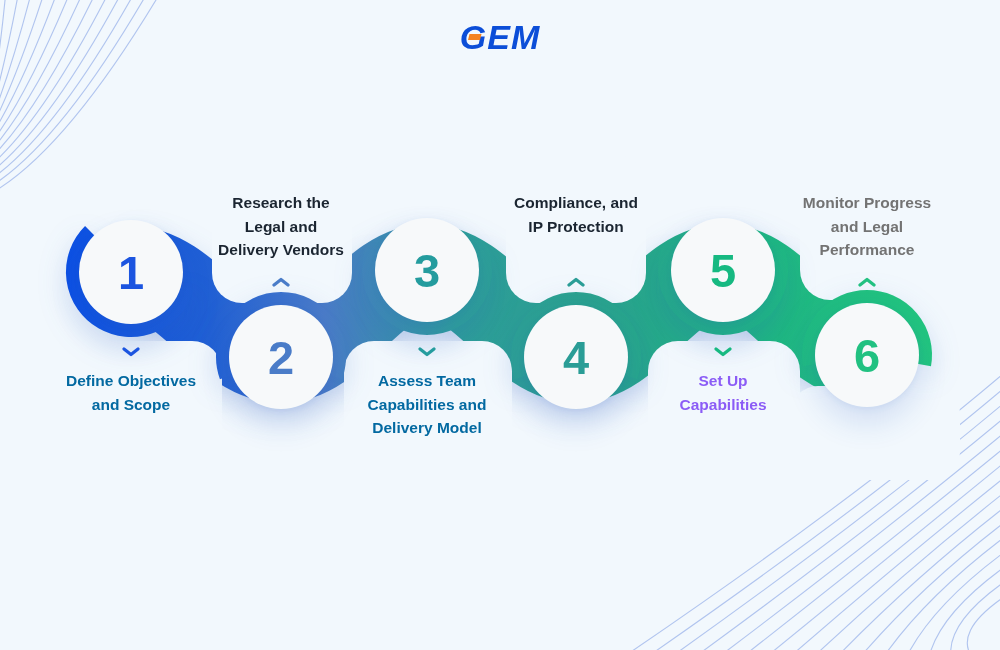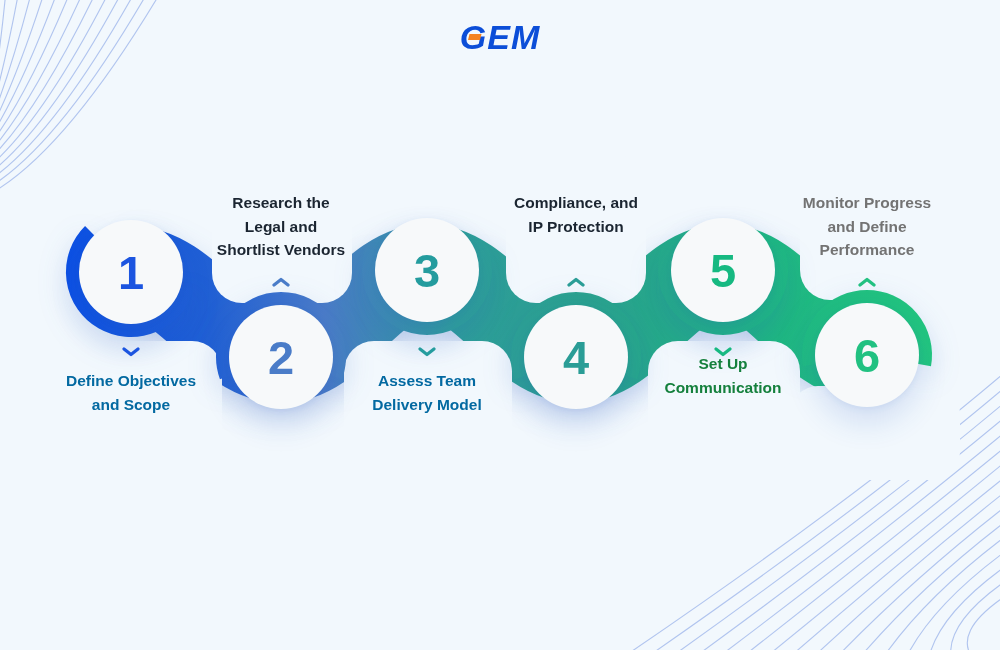--- a/index.html
+++ b/index.html
@@ -122,35 +122,36 @@
       <span class="num">2</span>
     </div>
     <div class="chev" style="left: 272px; top: 273px; color: rgb(74, 124, 200);">
       <svg viewBox="0 0 18 10" width="18" height="10">
           <polyline points="2,8 9,2.5 16,8"></polyline>
         </svg>
     </div>
     <div class="lbl" style="left: 191px; top: 191px; color: rgb(27, 37, 49);">
       <span>Research the</span>
       <span>Legal and</span>
-      <span>Shortlist Vendors</span>
+      <span>Delivery Vendors</span>
     </div>
   </div>
 
   <div>
     <div class="circle" style="left: 375px; top: 218px; color: rgb(36, 156, 158);">
       <span class="num">3</span>
     </div>
     <div class="chev" style="left: 418px; top: 343px; color: rgb(36, 156, 158);">
       <svg viewBox="0 0 18 10" width="18" height="10">
           <polyline points="2,2 9,7.5 16,2"></polyline>
         </svg>
     </div>
     <div class="lbl" style="left: 337px; top: 369px; color: #0369a1;">
       <span>Assess Team</span>
+      <span>Capabilities and</span>
       <span>Delivery Model</span>
     </div>
   </div>
 
   <div>
     <div class="circle" style="left: 524px; top: 305px; color: rgb(42, 157, 150);">
       <span class="num">4</span>
     </div>
     <div class="chev" style="left: 567px; top: 273px; color: rgb(42, 157, 150);">
       <svg viewBox="0 0 18 10" width="18" height="10">
@@ -165,35 +166,35 @@
 
   <div>
     <div class="circle" style="left: 671px; top: 218px; color: rgb(22, 185, 129);">
       <span class="num">5</span>
     </div>
     <div class="chev" style="left: 714px; top: 343px; color: rgb(22, 185, 129);">
       <svg viewBox="0 0 18 10" width="18" height="10">
           <polyline points="2,2 9,7.5 16,2"></polyline>
         </svg>
     </div>
-    <div class="lbl" style="left: 633px; top: 352px; color: #15803d;">
+    <div class="lbl" style="left: 633px; top: 369px; color: #8b5cf6;">
       <span>Set Up</span>
-      <span>Communication</span>
+      <span>Capabilities</span>
     </div>
   </div>
 
   <div>
     <div class="circle" style="left: 815px; top: 303px; color: rgb(33, 193, 129);">
       <span class="num">6</span>
     </div>
     <div class="chev" style="left: 858px; top: 273px; color: rgb(33, 193, 129);">
       <svg viewBox="0 0 18 10" width="18" height="10">
           <polyline points="2,8 9,2.5 16,8"></polyline>
         </svg>
     </div>
     <div class="lbl" style="left: 777px; top: 191px; color: #737373;">
       <span>Monitor Progress</span>
-      <span>and Define</span>
+      <span>and Legal</span>
       <span>Performance</span>
     </div>
   </div>
 
 </div>
 
 </body></html>

